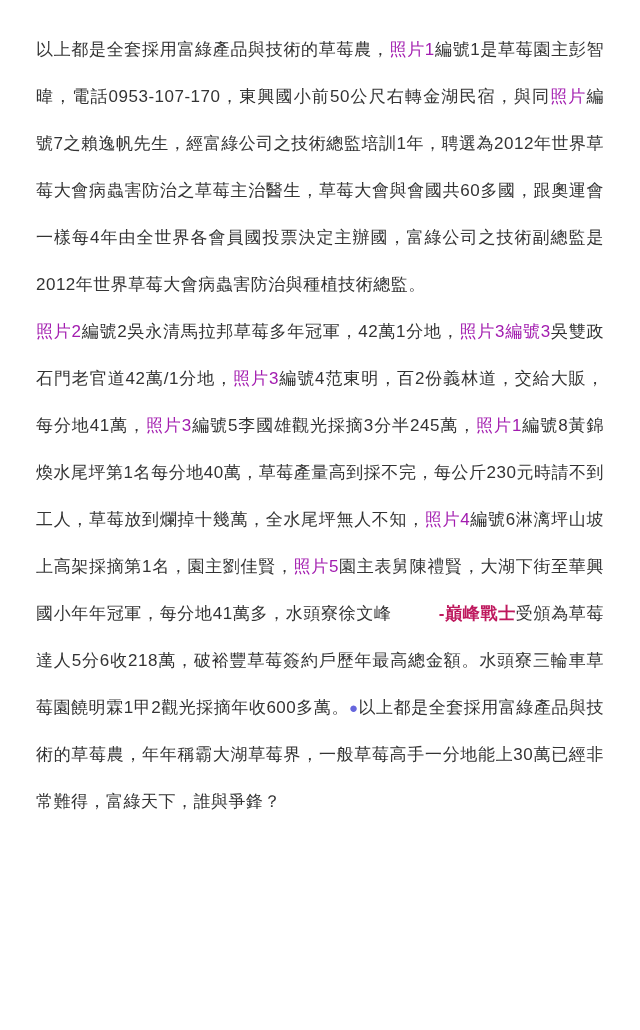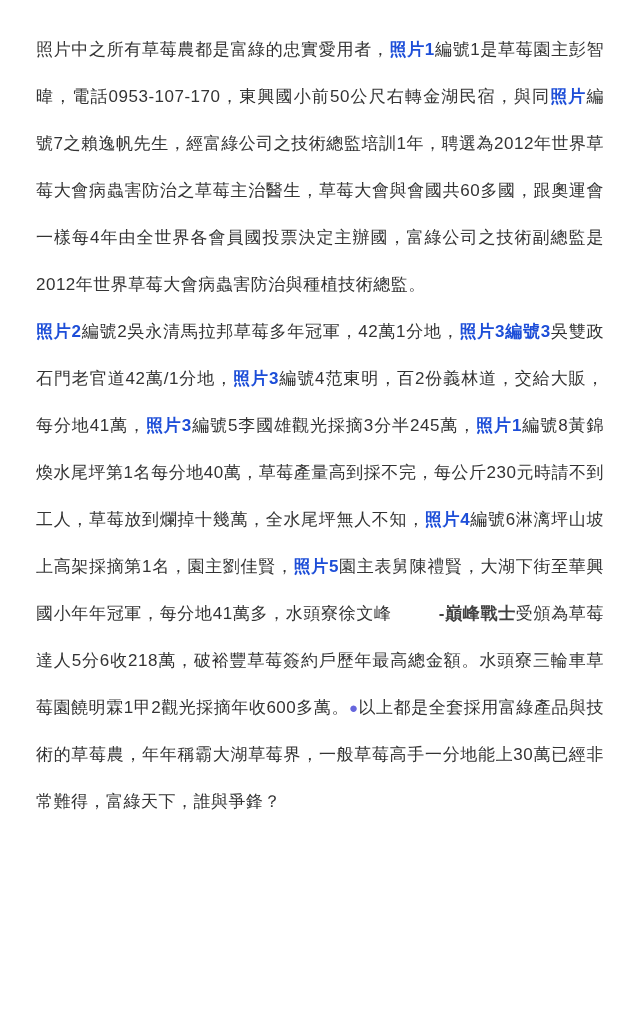--- a/index.html
+++ b/index.html
@@ -22,32 +22,32 @@
     letter-spacing: 0.5px;
   }
   .para {
     margin: 0;
     text-align: justify;
   }
   .seg-normal {
     color: #333333;
   }
   .seg-red {
-    color: #1d4ed8;
-    font-weight: bold;
+    color: #a21caf;
+    font-weight: normal;
   }
   .seg-bold {
-    color: #404040;
+    color: #be185d;
     font-weight: bold;
     margin-left: 47px;
   }
   .seg-bullet {
     color: #6666dd;
     font-size: 15px;
   }
 </style>
 </head>
 <body>
 
 <div class="article">
-    <p class="para"><span class="seg-normal">照片中之所有草莓農都是富綠的忠實愛用者，</span><span class="seg-red">照片1</span><span class="seg-normal">編號1是草莓園主彭智暐，電話0953-107-170，東興國小前50公尺右轉金湖民宿，與同</span><span class="seg-red">照片</span><span class="seg-normal">編號7之賴逸帆先生，經富綠公司之技術總監培訓1年，聘選為2012年世界草莓大會病蟲害防治之草莓主治醫生，草莓大會與會國共60多國，跟奧運會一樣每4年由全世界各會員國投票決定主辦國，富綠公司之技術副總監是2012年世界草莓大會病蟲害防治與種植技術總監。</span></p>
+    <p class="para"><span class="seg-normal">以上都是全套採用富綠產品與技術的草莓農，</span><span class="seg-red">照片1</span><span class="seg-normal">編號1是草莓園主彭智暐，電話0953-107-170，東興國小前50公尺右轉金湖民宿，與同</span><span class="seg-red">照片</span><span class="seg-normal">編號7之賴逸帆先生，經富綠公司之技術總監培訓1年，聘選為2012年世界草莓大會病蟲害防治之草莓主治醫生，草莓大會與會國共60多國，跟奧運會一樣每4年由全世界各會員國投票決定主辦國，富綠公司之技術副總監是2012年世界草莓大會病蟲害防治與種植技術總監。</span></p>
     <p class="para"><span class="seg-red">照片2</span><span class="seg-normal">編號2吳永清馬拉邦草莓多年冠軍，42萬1分地，</span><span class="seg-red">照片3編號3</span><span class="seg-normal">吳雙政石門老官道42萬/1分地，</span><span class="seg-red">照片3</span><span class="seg-normal">編號4范東明，百2份義林道，交給大販，每分地41萬，</span><span class="seg-red">照片3</span><span class="seg-normal">編號5李國雄觀光採摘3分半245萬，</span><span class="seg-red">照片1</span><span class="seg-normal">編號8黃錦煥水尾坪第1名每分地40萬，草莓產量高到採不完，每公斤230元時請不到工人，草莓放到爛掉十幾萬，全水尾坪無人不知，</span><span class="seg-red">照片4</span><span class="seg-normal">編號6淋漓坪山坡上高架採摘第1名，園主劉佳賢，</span><span class="seg-red">照片5</span><span class="seg-normal">園主表舅陳禮賢，大湖下街至華興國小年年冠軍，每分地41萬多，水頭寮徐文峰</span><span class="seg-bold">-巔峰戰士</span><span class="seg-normal">受頒為草莓達人5分6收218萬，破裕豐草莓簽約戶歷年最高總金額。水頭寮三輪車草莓園饒明霖1甲2觀光採摘年收600多萬。</span><span class="seg-bullet">●</span><span class="seg-normal">以上都是全套採用富綠產品與技術的草莓農，年年稱霸大湖草莓界，一般草莓高手一分地能上30萬已經非常難得，富綠天下，誰與爭鋒？</span></p>
   </div>
 
 </body></html>

